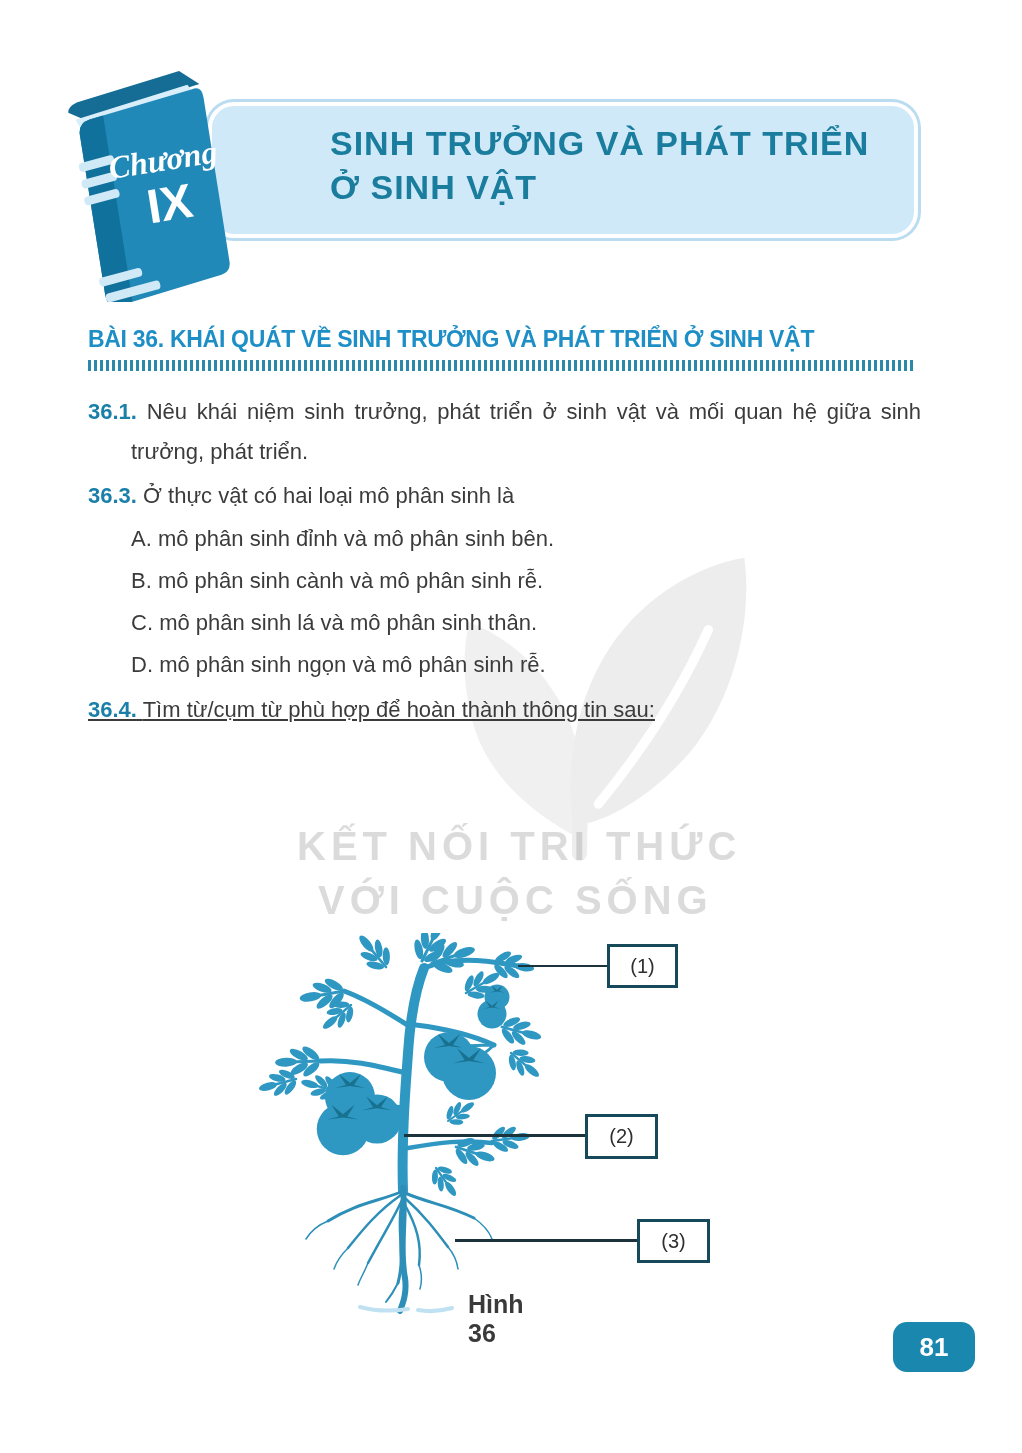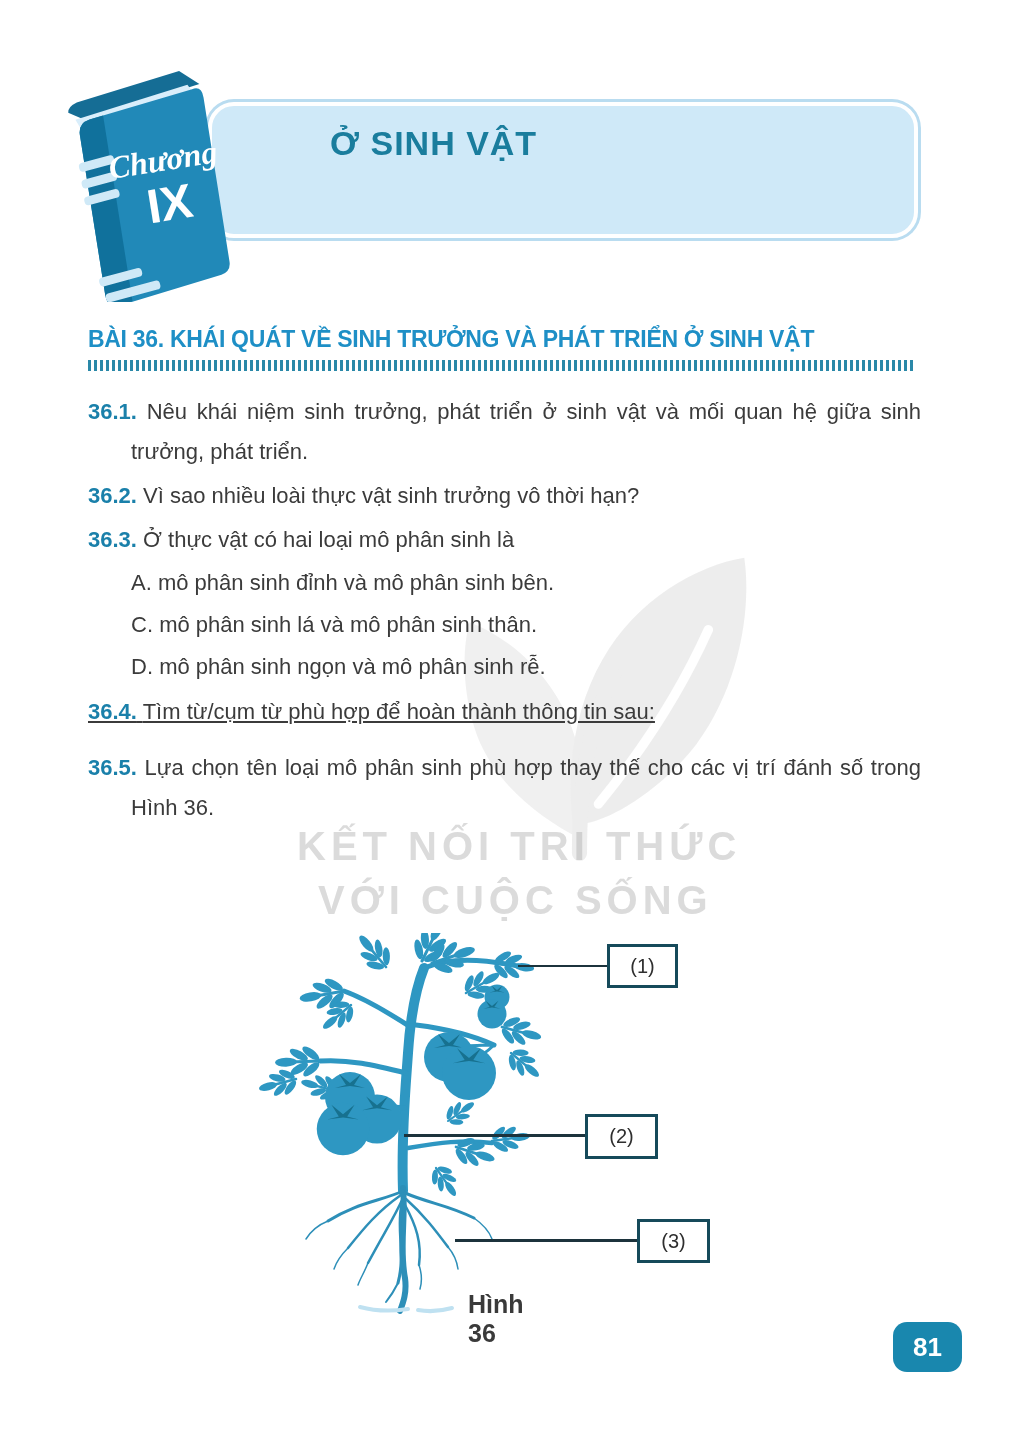--- a/index.html
+++ b/index.html
@@ -72,21 +72,21 @@
     display:flex; align-items:center; justify-content:center;
     font-size:20px; color:#2f2f2f;
   }
   .lbl-line { position:absolute; background:#1c333c; }
   .fig-caption {
     position:absolute; left:468px; top:1290px;
     font-size:25px; font-weight:bold; color:#3a3a3a;
   }
   
   .page-badge {
-    position:absolute; left:893px; top:1322px; width:69px; height:50px;
+    position:absolute; left:893px; top:1322px; width:82px; height:50px;
     background:#1987ae; border-radius:14px;
     display:flex; align-items:center; justify-content:center;
     color:#ffffff; font-weight:bold; font-size:26px;
     z-index:2;
   }
 </style>
 </head>
 <body>
 
 <svg class="wm" style="left:390px; top:548px; width:360px; height:315px;" viewBox="0 0 190 160" aria-hidden="true">
@@ -95,20 +95,21 @@
     <path d="M98 152 C92 120 96 84 112 56 C130 24 162 6 187 2 C191 30 184 70 162 100 C142 126 116 140 104 142 Z" fill="#e3e3e3"></path>
     <path d="M168 40 C150 80 128 110 110 132" stroke="#ffffff" stroke-width="5" fill="none" stroke-linecap="round"></path>
     <path d="M100 158 C100 122 104 92 118 64" stroke="#e3e3e3" stroke-width="8" fill="none" stroke-linecap="round"></path>
   </g>
 </svg>
 <div class="wm wm-text" style="left:297px; top:824px;">KẾT NỐI TRI THỨC</div>
 <div class="wm wm-text" style="left:318px; top:878px;">VỚI CUỘC SỐNG</div>
 
 <div class="banner">
   <div class="banner-title">
+    <span style="display:block">SINH TRƯỞNG VÀ PHÁT TRIỂN</span>
     <span style="display:block">Ở SINH VẬT</span>
   </div>
 </div>
 
 <svg class="book" viewBox="0 0 210 250" aria-hidden="true">
   <g transform="rotate(-9 105 130)">
 
     <path d="M42 50 Q42 44 52 41 L158 26 L176 42 L58 60 Z" fill="#156d95"></path>
 
     <path d="M48 58 L164 41 L170 52 L52 68 Z" fill="#d9eefb"></path>
@@ -132,53 +133,49 @@
 <div class="lesson-heading">BÀI 36. KHÁI QUÁT VỀ SINH TRƯỞNG VÀ PHÁT TRIỂN Ở SINH VẬT</div>
 <div class="heading-rule"></div>
 
 <div class="questions">
 
   <div class="q">
     <span class="qnum">36.1.</span>
     <span>Nêu khái niệm sinh trưởng, phát triển ở sinh vật và mối quan hệ giữa sinh trưởng, phát triển.</span>
   </div>
 
-  <div class="q">
-    <span class="qnum">36.2.</span>
-    <span>Vì sao nhiều loài thực vật sinh trưởng vô thời hạn?</span>
-  </div>
 
   <div class="q" style="margin-bottom:2px;">
     <span class="qnum">36.3.</span>
     <span>Ở thực vật có hai loại mô phân sinh là</span>
   </div>
   <div class="opts">
     <div class="opt">
       <span>A.</span>
       <span>mô phân sinh đỉnh và mô phân sinh bên.</span>
     </div>
     <div class="opt">
+      <span>B.</span>
+      <span>mô phân sinh cành và mô phân sinh rễ.</span>
+    </div>
+    <div class="opt">
       <span>C.</span>
       <span>mô phân sinh lá và mô phân sinh thân.</span>
     </div>
     <div class="opt">
       <span>D.</span>
       <span>mô phân sinh ngọn và mô phân sinh rễ.</span>
     </div>
   </div>
 
   <div class="q" style="margin-bottom:16px;text-decoration:underline;">
     <span class="qnum">36.4.</span>
     <span>Tìm từ/cụm từ phù hợp để hoàn thành thông tin sau:</span>
   </div>
 
-  <div class="q">
-    <span class="qnum">36.5.</span>
-    <span>Lựa chọn tên loại mô phân sinh phù hợp thay thế cho các vị trí đánh số trong Hình 36.</span>
-  </div>
 
 </div>
 
 <div class="figure">
 
   <svg class="plant-svg" viewBox="0 0 312 386" aria-hidden="true">
     <defs>
       <g id="cl">
         <path d="M0 0 L30 0" stroke="#2e97c2" stroke-width="3" fill="none" stroke-linecap="round"></path>
         <ellipse cx="9" cy="-8" rx="10" ry="4" fill="#2e97c2" transform="rotate(-38 9 -8)"></ellipse>

